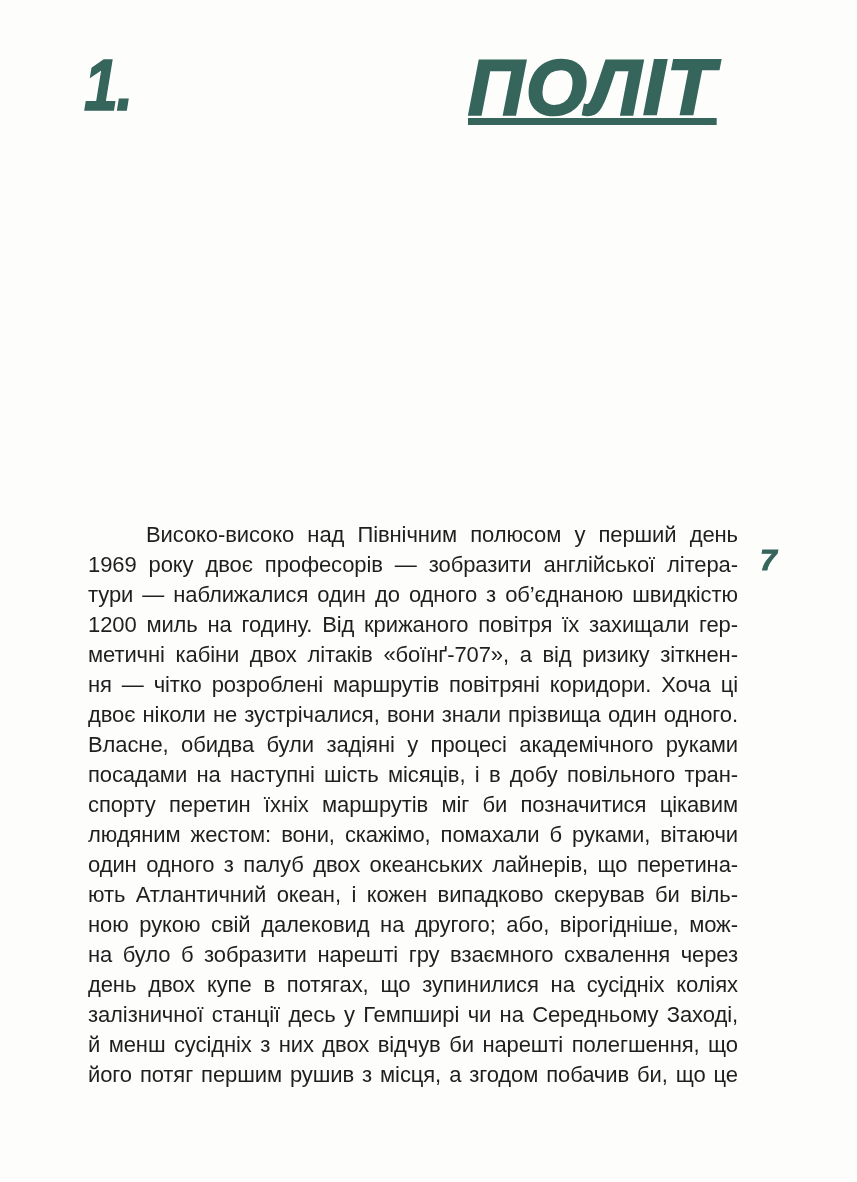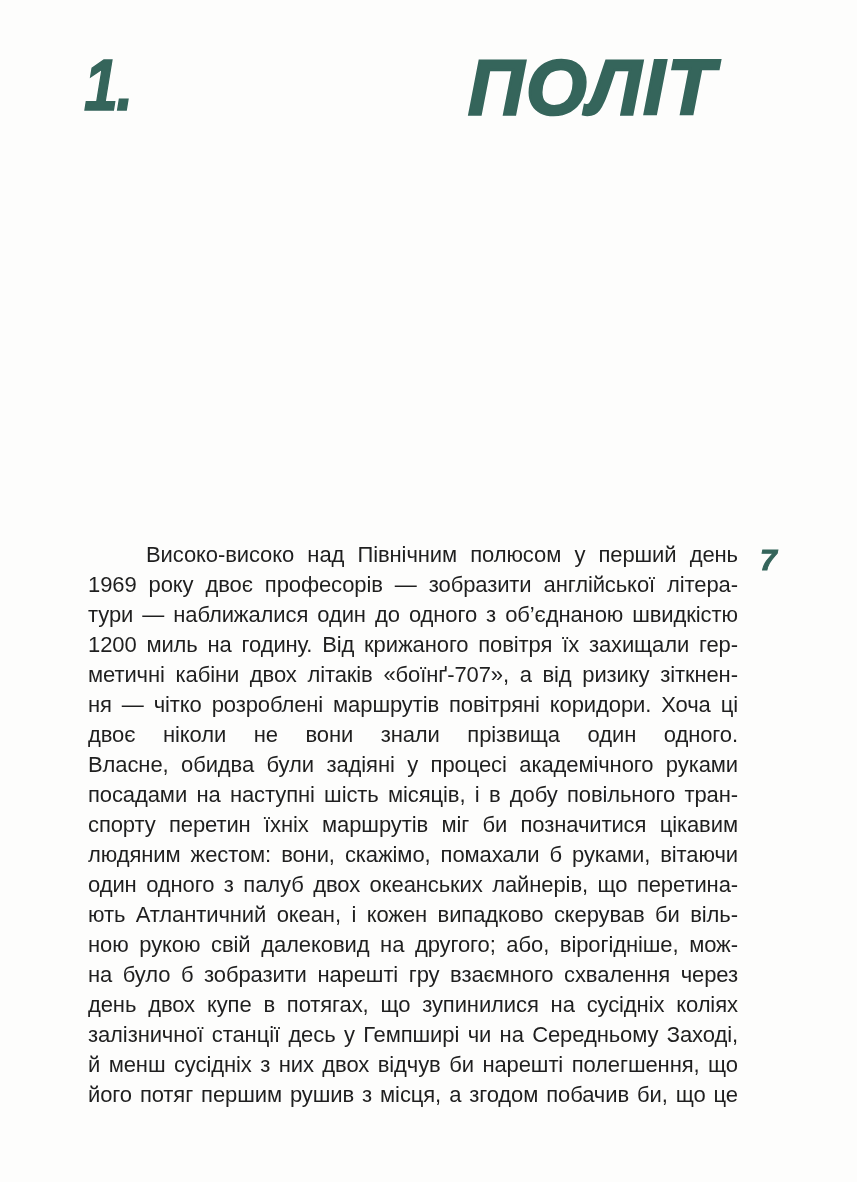--- a/index.html
+++ b/index.html
@@ -39,20 +39,21 @@
     left: 468px;
     top: 48px;
     font-size: 78px;
     line-height: 78px;
     font-weight: bold;
     font-style: italic;
     color: var(--accent);
     -webkit-text-stroke: 2.5px var(--accent);
     letter-spacing: 2px;
     white-space: nowrap;
+    text-decoration: underline;
   }
 
   .page-number {
     position: absolute;
     left: 760px;
     top: 545px;
     font-size: 30px;
     line-height: 30px;
     font-weight: bold;
     font-style: italic;
@@ -61,21 +62,20 @@
   }
 
   .body-text {
     position: absolute;
     left: 88px;
     top: 520px;
     width: 650px;
     color: var(--ink);
     font-size: 22px;
     letter-spacing: -0.1px;
-    margin-top: 20px;
   }
 
   .line {
     display: flex;
     justify-content: space-between;
     height: 30px;
     line-height: 30px;
     white-space: nowrap;
   }
 
@@ -154,20 +154,21 @@
         <span>маршрутів</span>
         <span>повітряні</span>
         <span>коридори.</span>
         <span>Хоча</span>
         <span>ці</span>
       </div>
       <div class="line">
         <span>двоє</span>
         <span>ніколи</span>
         <span>не</span>
+        <span>зустрічалися,</span>
         <span>вони</span>
         <span>знали</span>
         <span>прізвища</span>
         <span>один</span>
         <span>одного.</span>
       </div>
       <div class="line">
         <span>Власне,</span>
         <span>обидва</span>
         <span>були</span>

